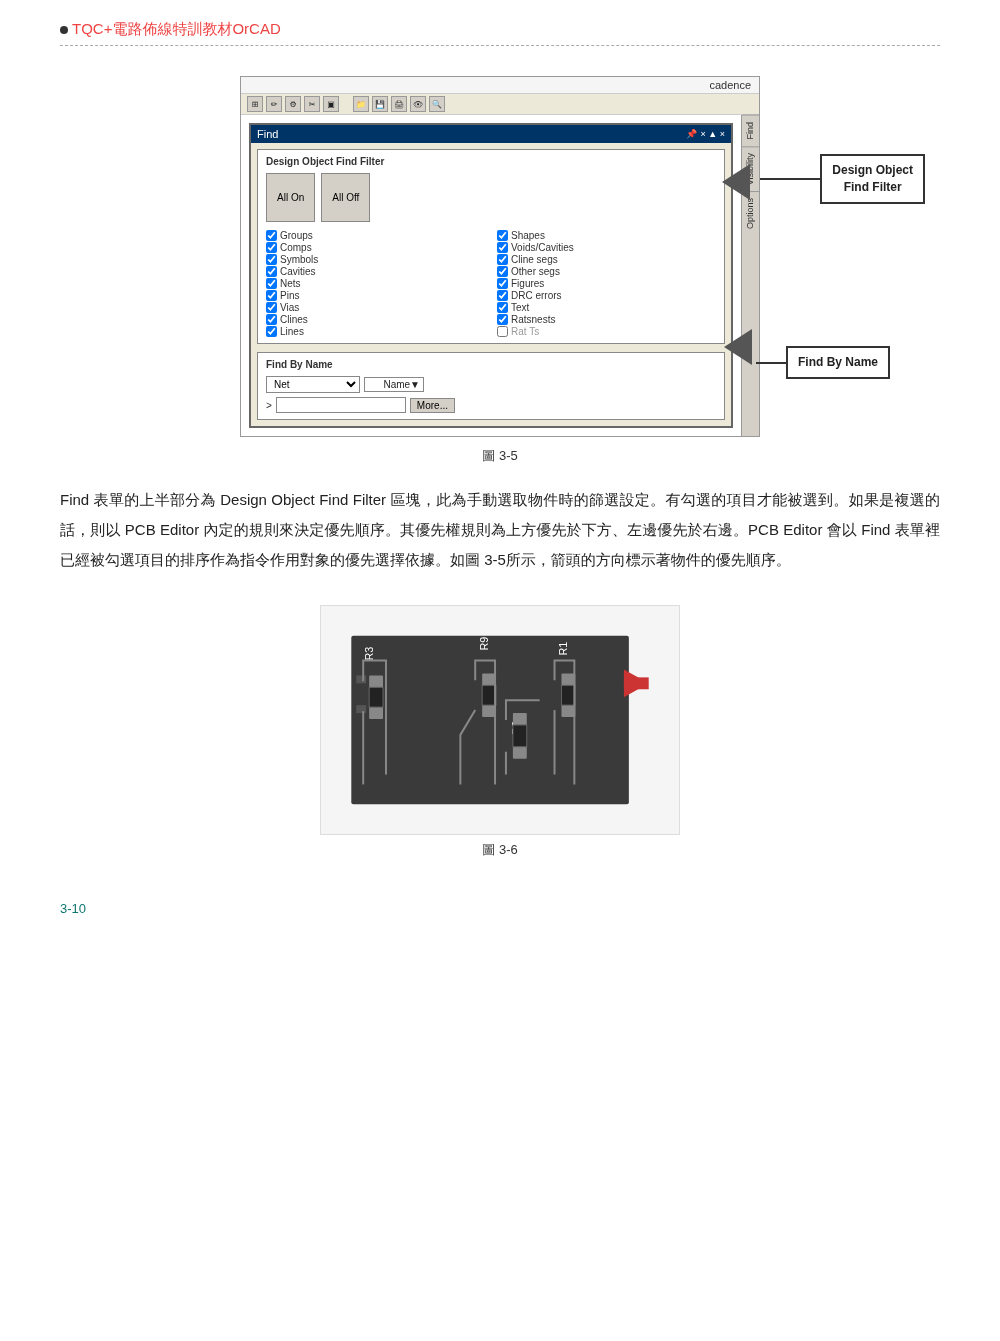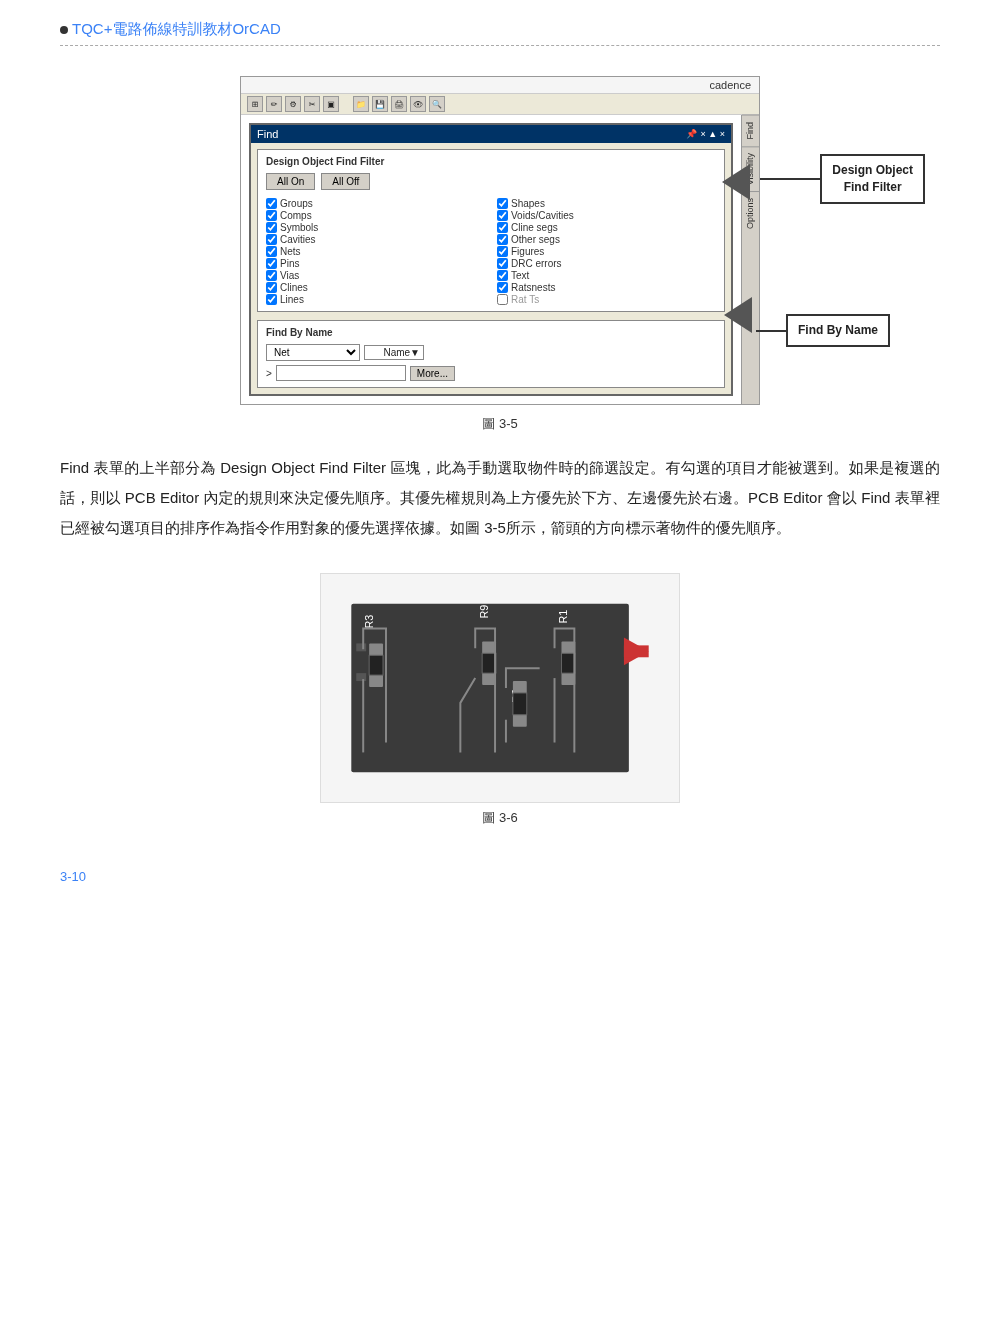--- a/index.html
+++ b/index.html
@@ -15,21 +15,21 @@
     .page-header {
       display: flex;
       align-items: center;
       border-bottom: 1px dashed #aaa;
       padding-bottom: 6px;
       margin-bottom: 30px;
     }
 
     .page-header-title {
       font-size: 15px;
-      color: #3b82f6;
+      color: #ef4444;
     }
 
     .page-header-dot {
       width: 8px;
       height: 8px;
       background: #333;
       border-radius: 50%;
       margin-right: 4px;
     }
 
@@ -136,21 +136,21 @@
 
     .filter-buttons {
       display: flex;
       gap: 6px;
       margin-bottom: 8px;
     }
 
     .filter-btn {
       border: 1px solid #888;
       background: #d4d0c8;
-      padding: 2px 10px;
+      padding: 18px 10px;
       font-size: 10px;
       cursor: pointer;
     }
 
     .filter-grid {
       display: grid;
       grid-template-columns: 1fr 1fr;
       gap: 1px 12px;
     }
 
@@ -544,14 +544,14 @@
       <polygon points="330,78 305,64 305,92" fill="#cc3333"></polygon>
 
       <rect x="305" y="72" width="25" height="12" fill="#cc3333"></rect>
     </svg>
 
     <div class="figure6-caption">圖 3-6</div>
   </div>
 </div>
 
 <div style="margin-top:40px;">
-  <span style="font-size:13px; color:#3b82f6;">3-10</span>
+  <span style="font-size:13px; color:#0f766e;">3-10</span>
 </div>
 
 </body></html>

